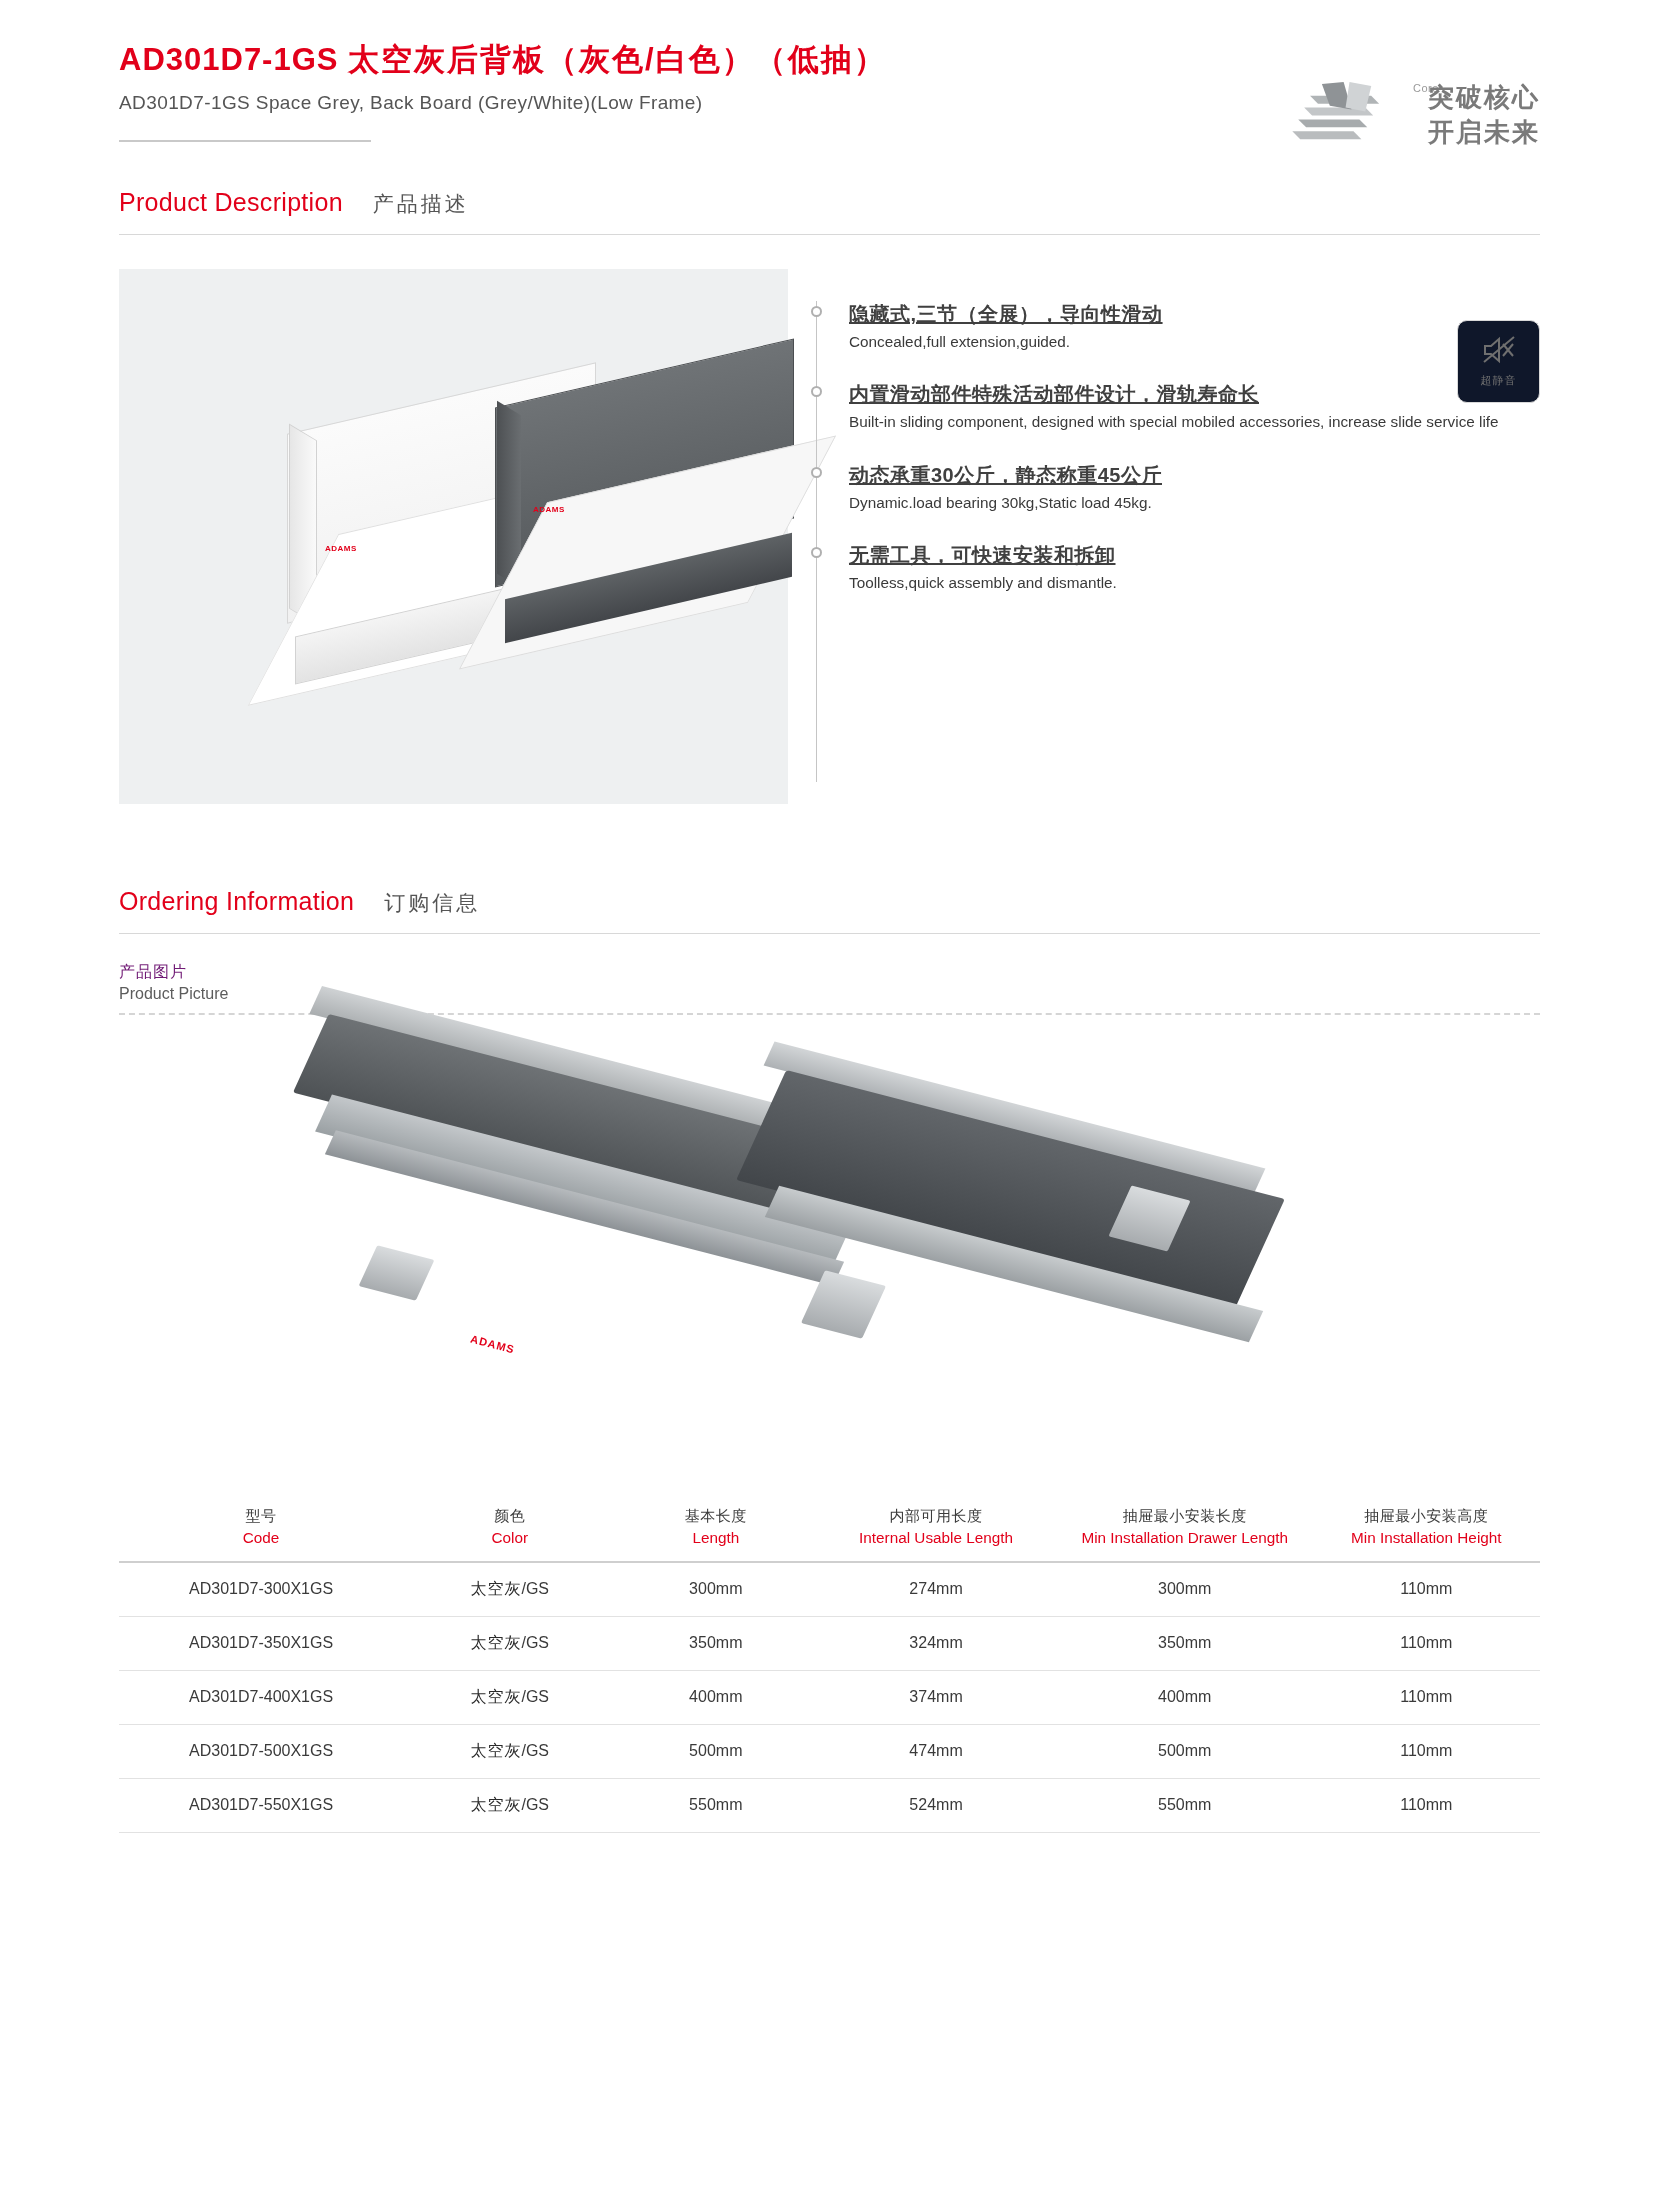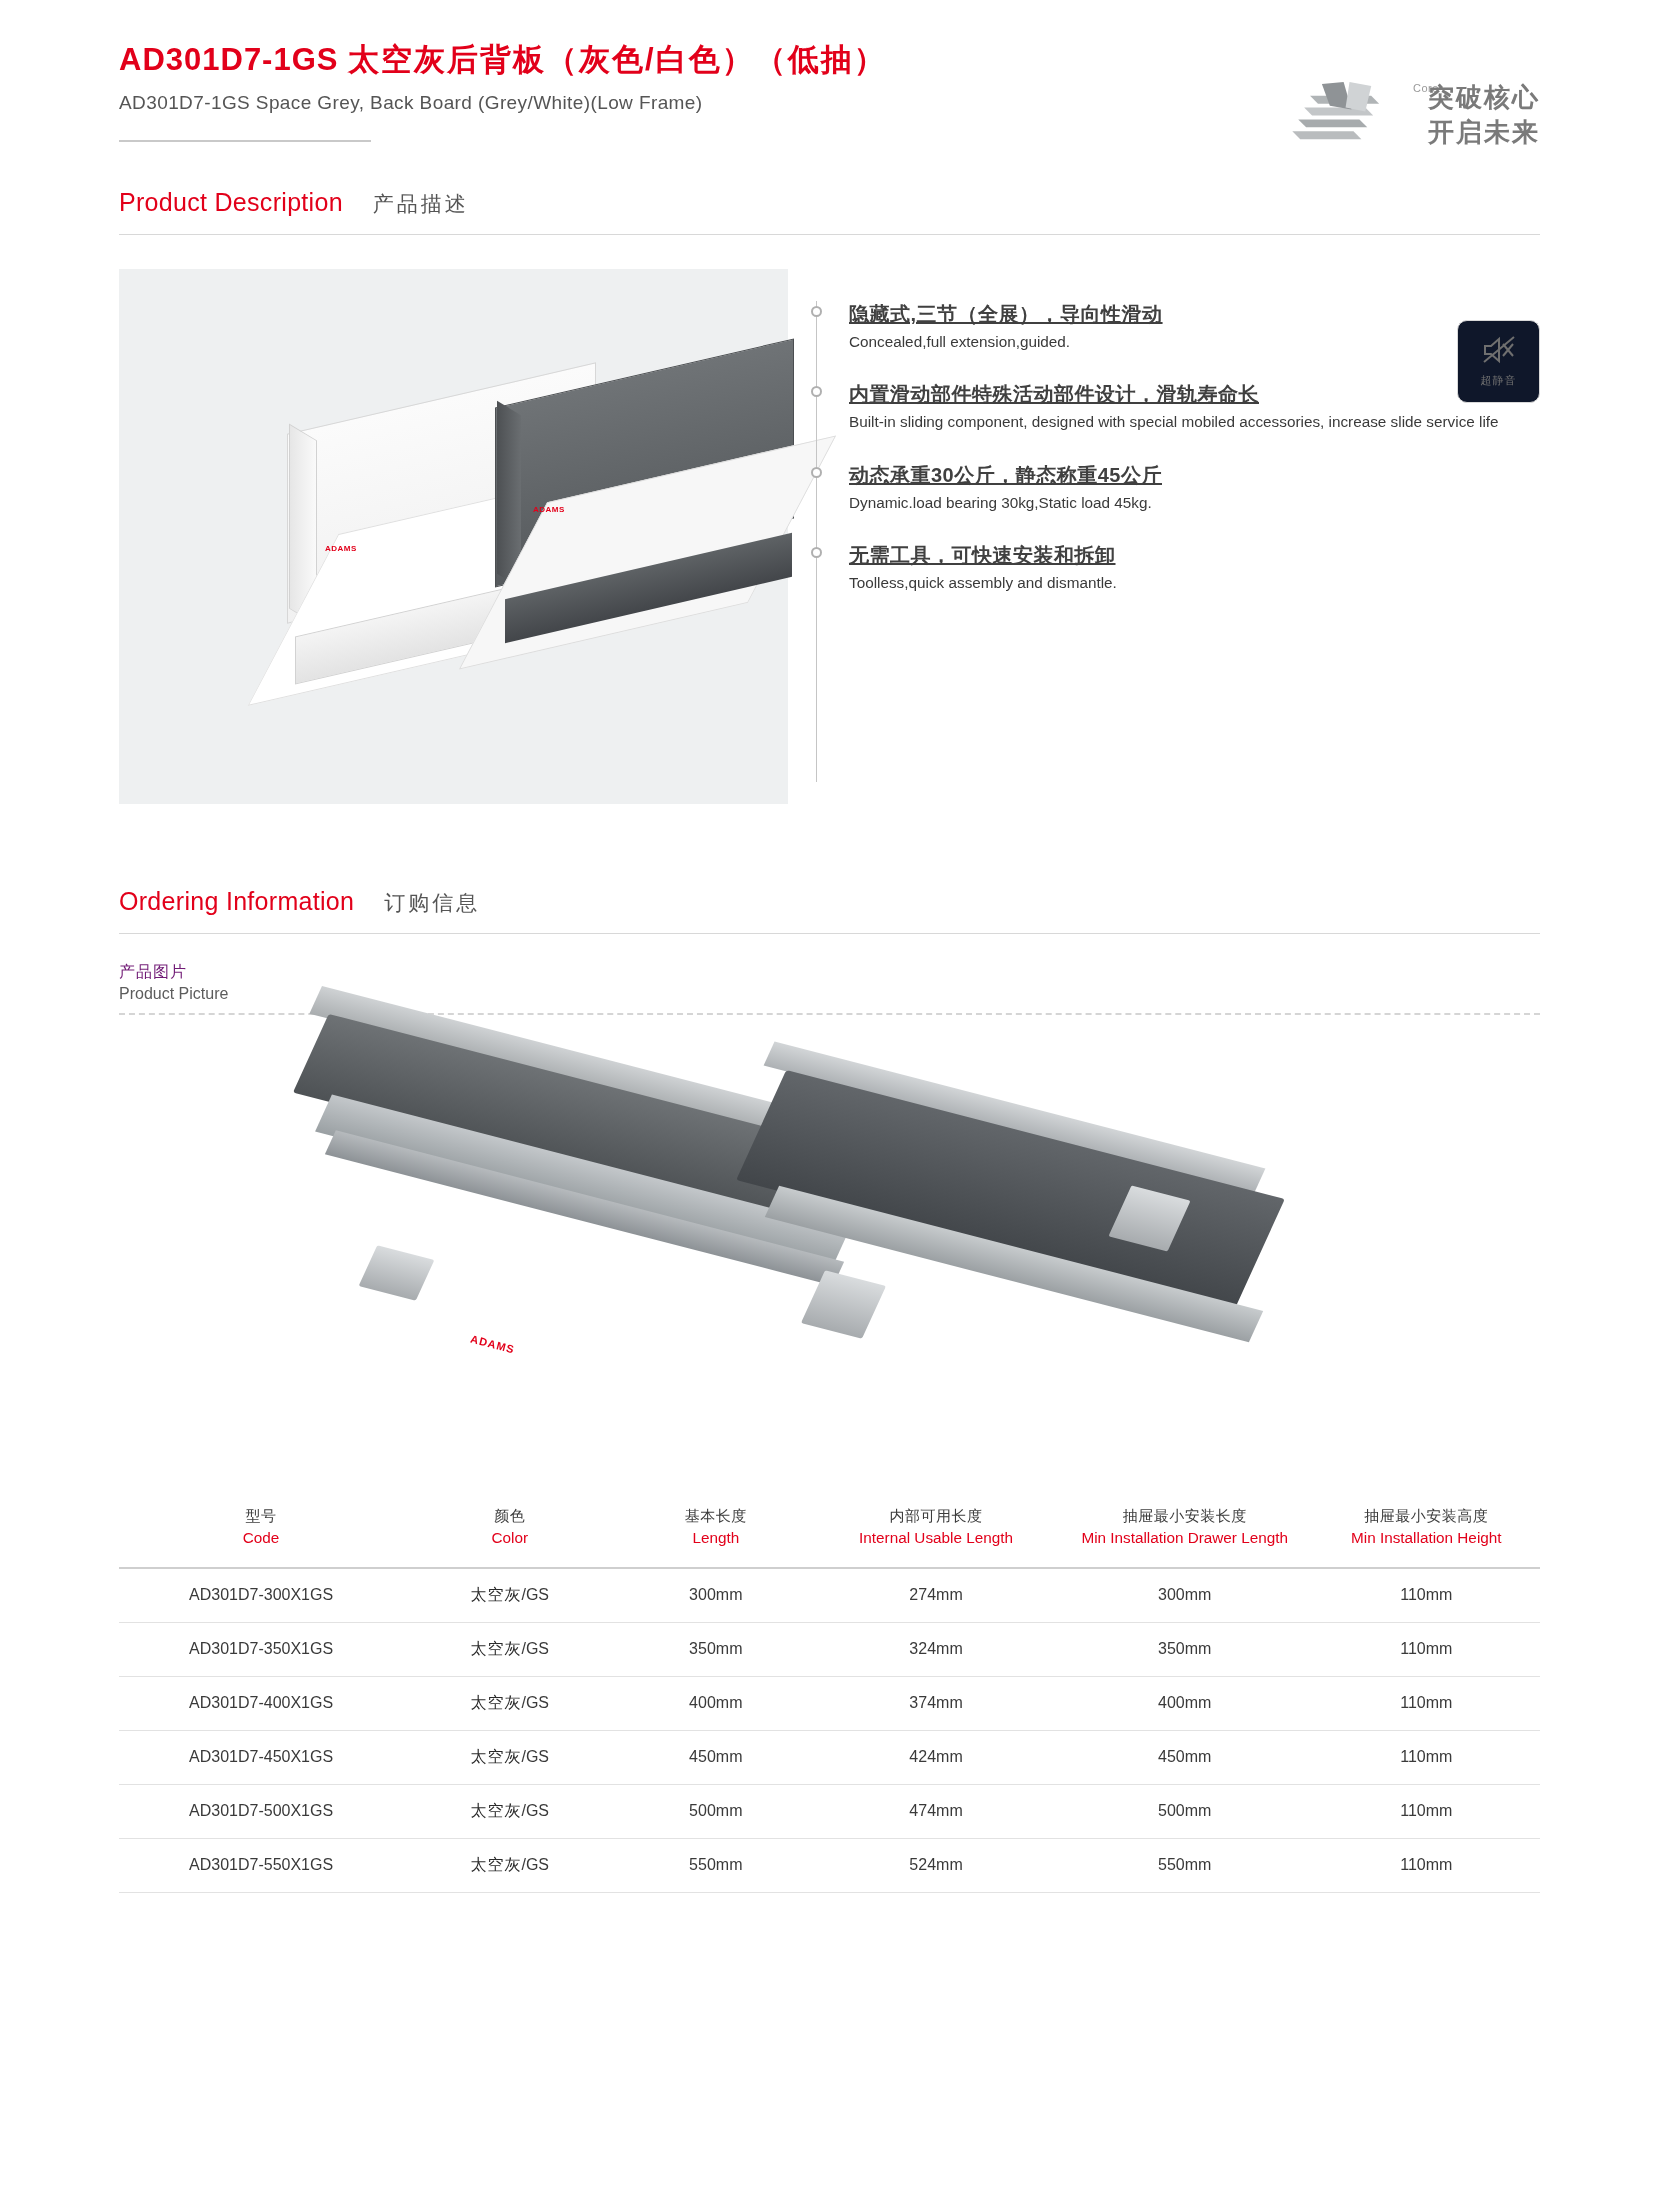--- a/index.html
+++ b/index.html
@@ -328,21 +328,21 @@
   }
 
   
   table.spec {
     width: 100%;
     border-collapse: collapse;
     margin-top: 8px;
   }
   table.spec th {
     font-weight: normal;
-    padding: 6px 4px 20px;
+    padding: 6px 4px 14px;
     vertical-align: bottom;
     text-align: center;
   }
   table.spec th .cn {
     display: block;
     font-size: 15px;
     color: #3c3c3c;
     letter-spacing: 0.5px;
     line-height: 1.5;
   }
@@ -549,28 +549,20 @@
       </tr>
       <tr>
         <td>AD301D7-400X1GS</td>
         <td class="color-cell"><span class="cn">太空灰</span><span>/GS</span></td>
         <td>400mm</td>
         <td>374mm</td>
         <td>400mm</td>
         <td>110mm</td>
       </tr>
       <tr>
-        <td>AD301D7-450X1GS</td>
-        <td class="color-cell"><span class="cn">太空灰</span><span>/GS</span></td>
-        <td>450mm</td>
-        <td>424mm</td>
-        <td>450mm</td>
-        <td>110mm</td>
-      </tr>
-      <tr>
         <td>AD301D7-500X1GS</td>
         <td class="color-cell"><span class="cn">太空灰</span><span>/GS</span></td>
         <td>500mm</td>
         <td>474mm</td>
         <td>500mm</td>
         <td>110mm</td>
       </tr>
       <tr>
         <td>AD301D7-550X1GS</td>
         <td class="color-cell"><span class="cn">太空灰</span><span>/GS</span></td>

